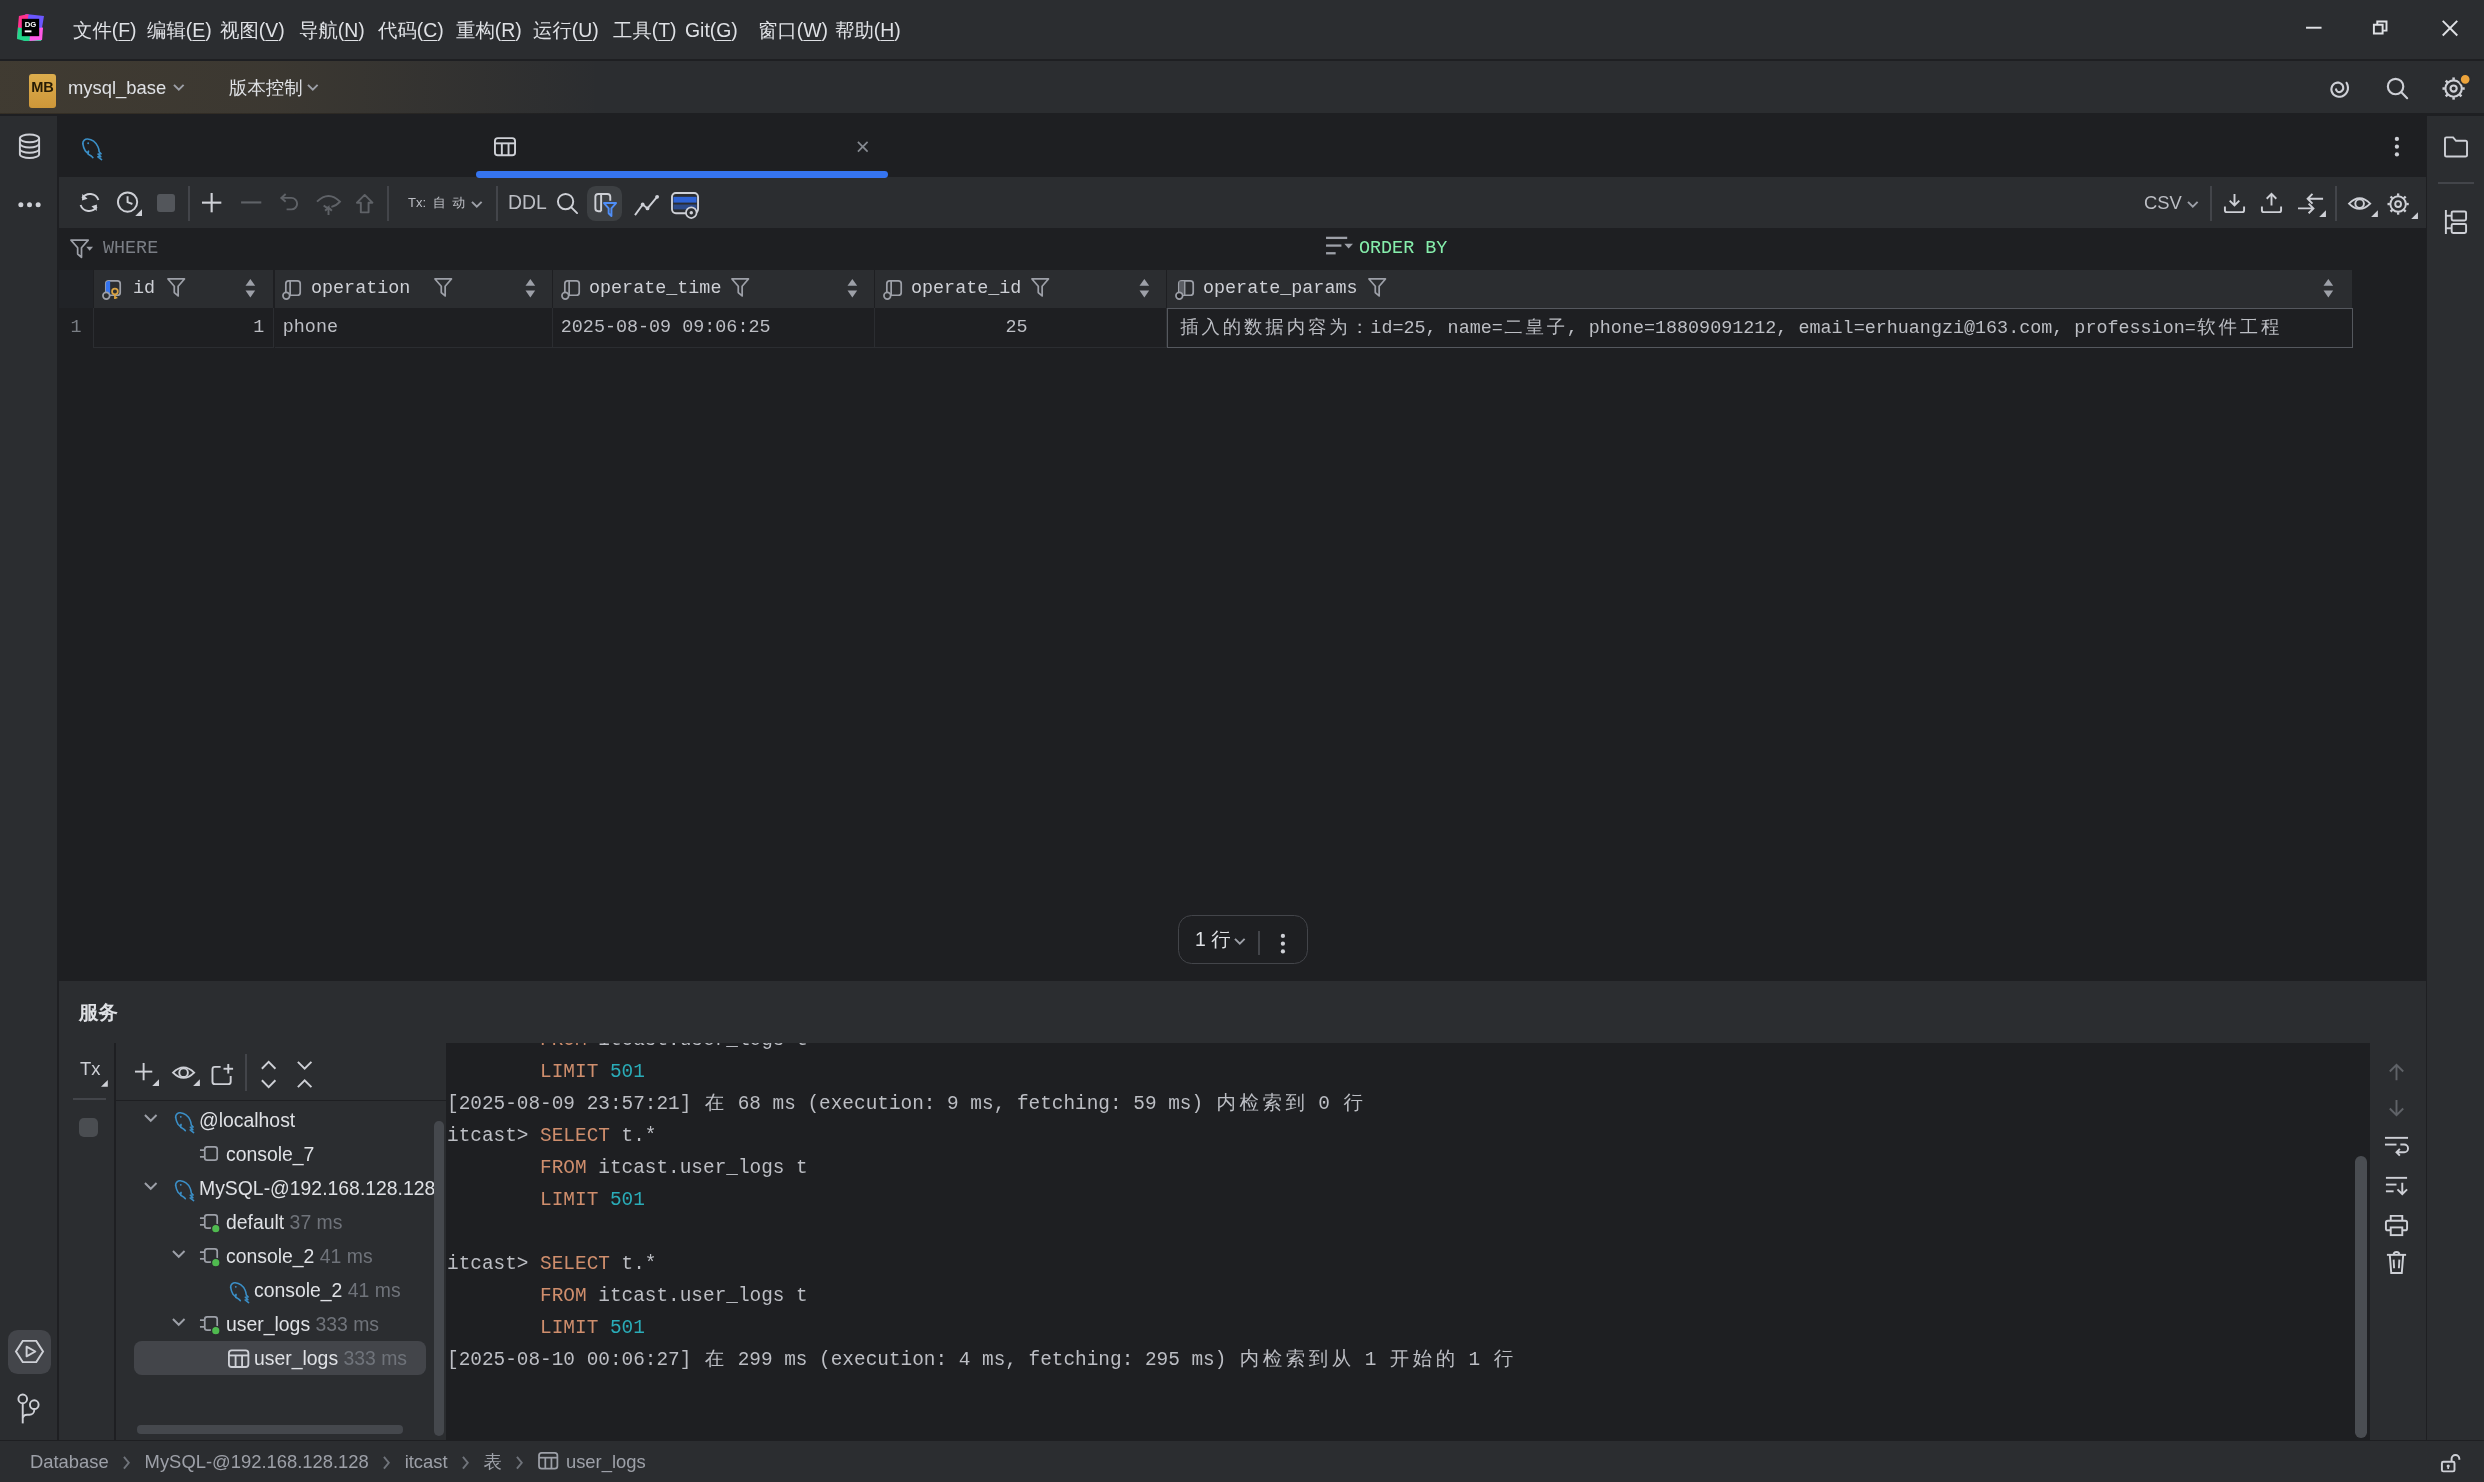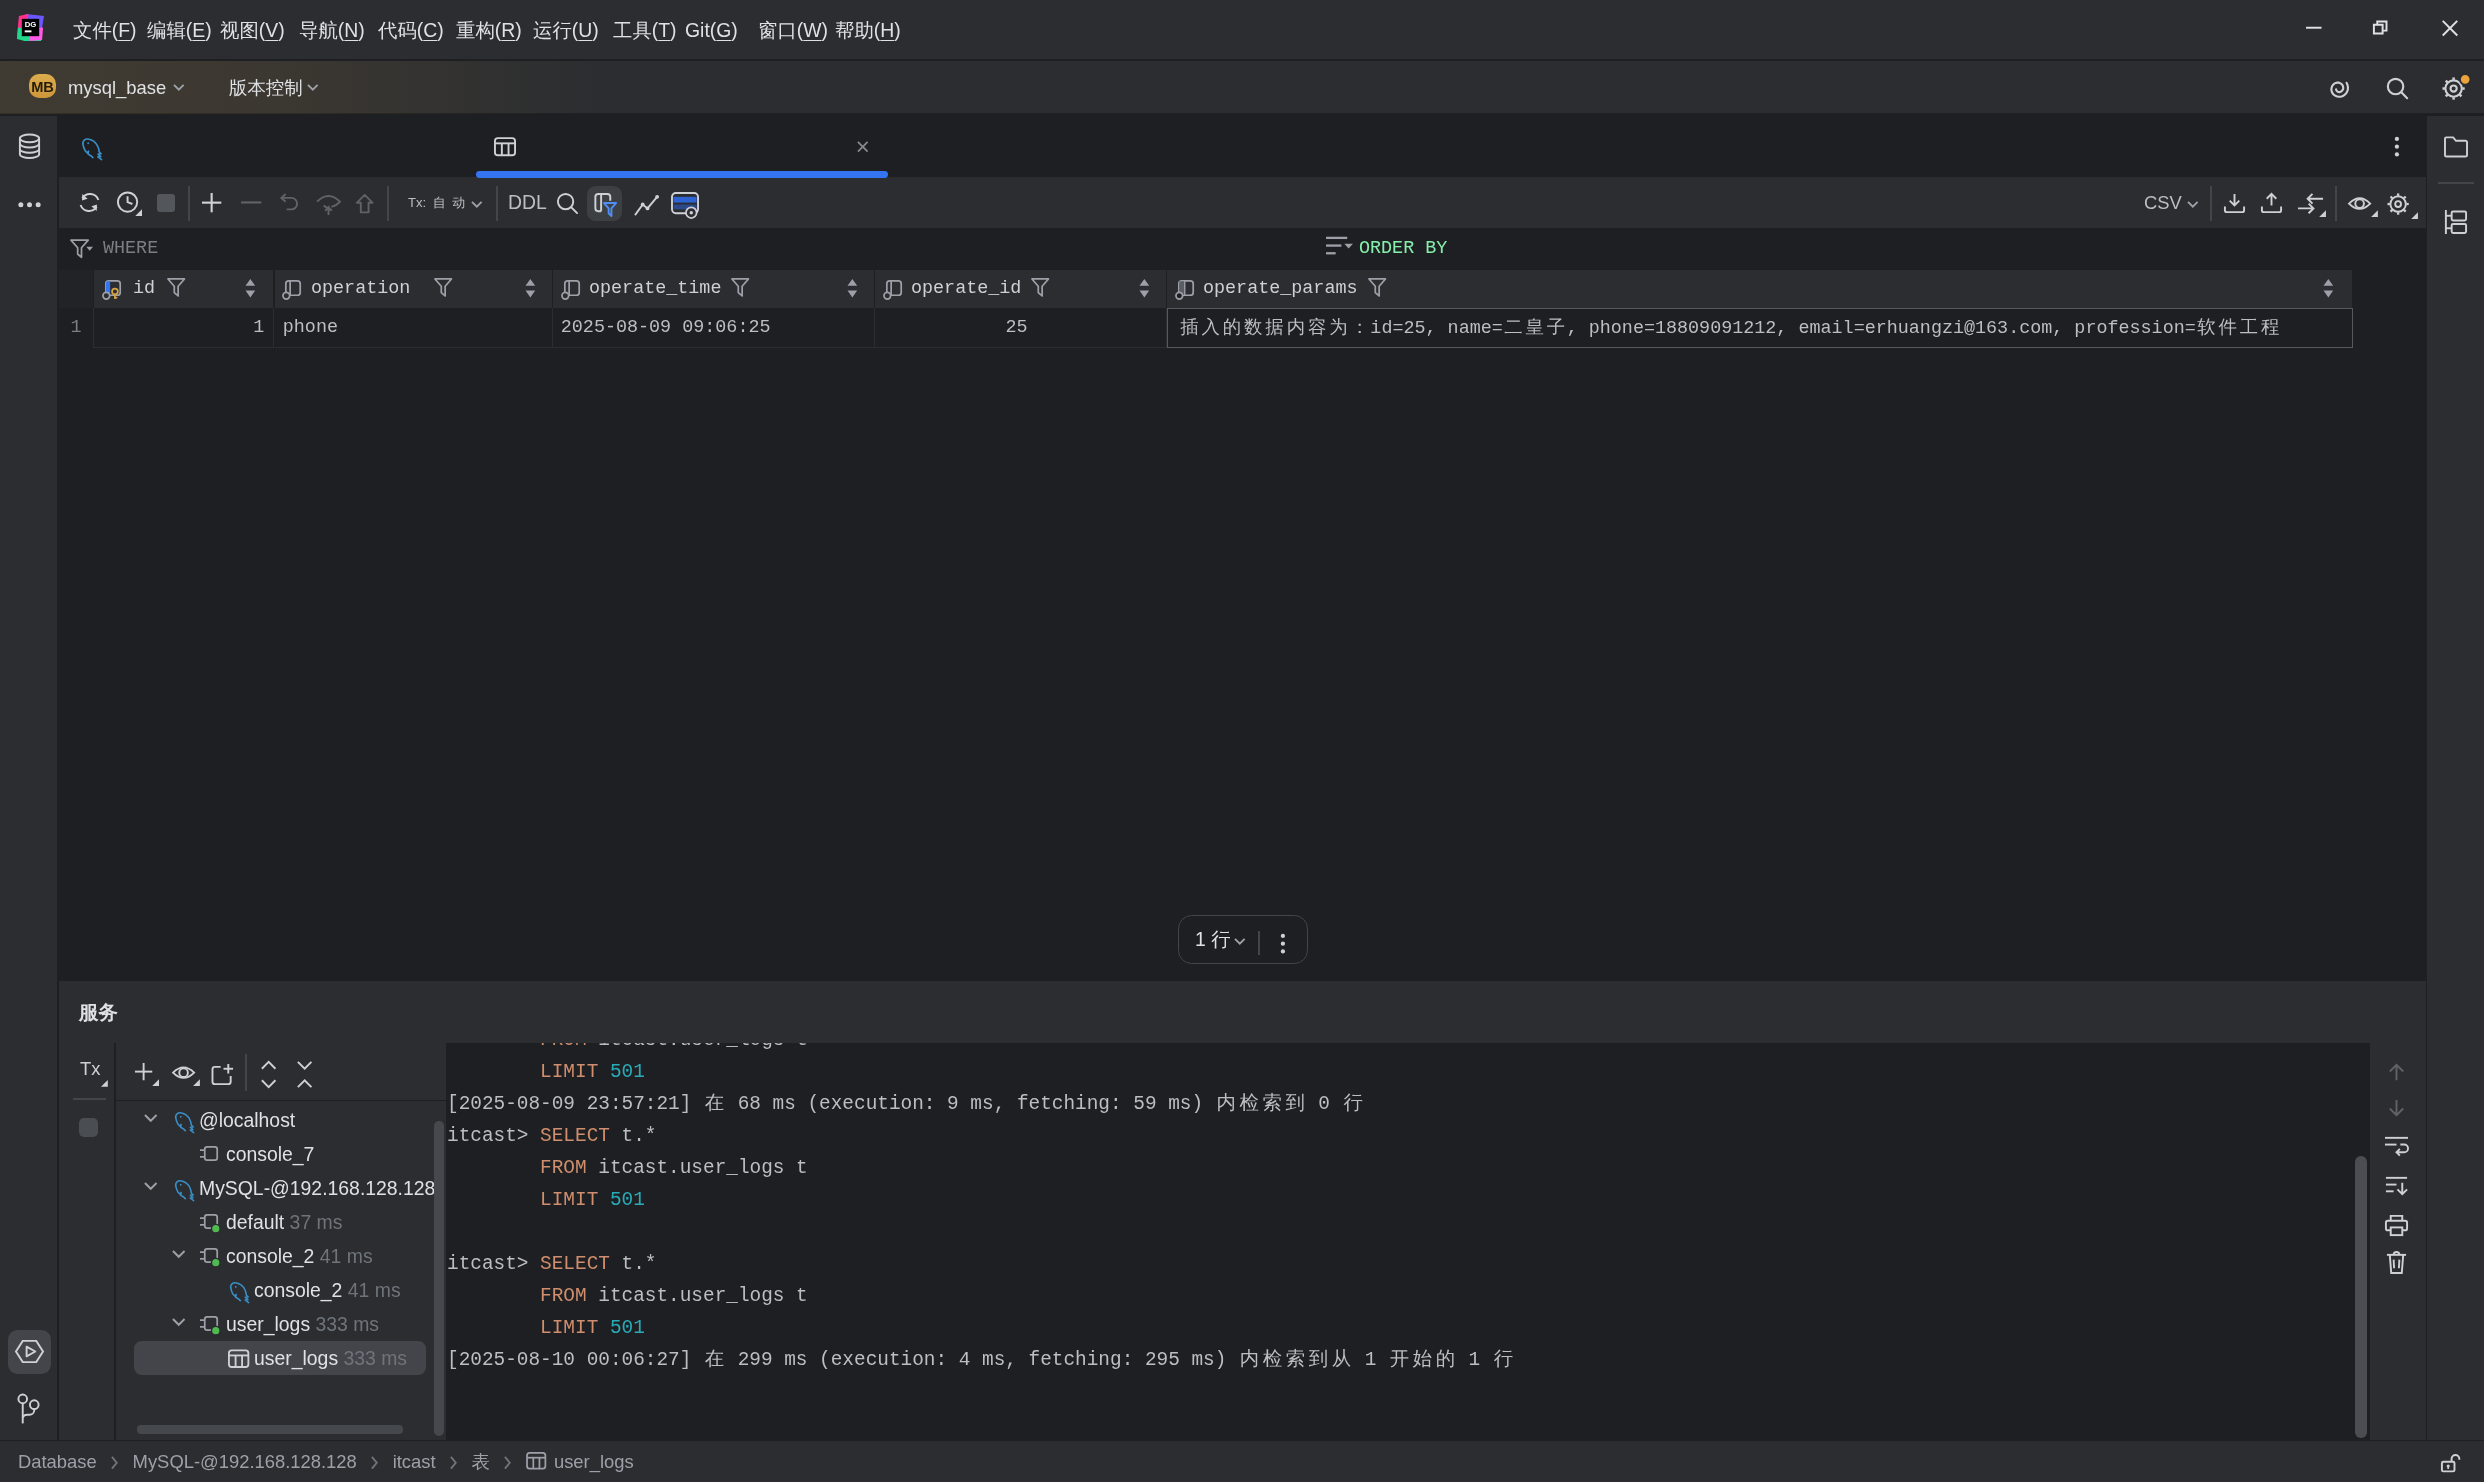--- a/index.html
+++ b/index.html
@@ -92,21 +92,21 @@
 <div class="mi" style="left:758px"><span class="cj c20">窗</span><span class="cj c20">口</span>(<u>W</u>)</div>
 <div class="mi" style="left:835px"><span class="cj c20">帮</span><span class="cj c20">助</span>(<u>H</u>)</div>
 <svg class="abs" style="left:2304px;top:19.4px" width="165" height="19.4" viewBox="0 0 170 20">
  <line x1="2" y1="9" x2="18" y2="9" stroke="#dfe1e5" stroke-width="2"></line>
  <path d="M72,6 h9 v9 h-9 z" fill="none" stroke="#dfe1e5" stroke-width="2"></path>
  <path d="M75.5,6 v-3.5 h9.5 v9.5 h-3.5" fill="none" stroke="#dfe1e5" stroke-width="2"></path>
  <line x1="143" y1="2" x2="158" y2="17" stroke="#dfe1e5" stroke-width="2"></line>
  <line x1="158" y1="2" x2="143" y2="17" stroke="#dfe1e5" stroke-width="2"></line>
 </svg>
 
-<div class="abs" style="left:29px;top:74px;width:27px;height:24px;border-radius:10px;background:linear-gradient(180deg,#DCAD4D,#CE9739);color:#271c05;font-size:14.6px;font-weight:bold;text-align:center;line-height:27px">MB</div>
+<div class="abs" style="left:29px;top:74px;width:27px;height:34px;border-radius:3px;background:linear-gradient(180deg,#DCAD4D,#CE9739);color:#271c05;font-size:14.6px;font-weight:bold;text-align:center;line-height:27px">MB</div>
 <div class="abs" style="left:68px;top:61px;height:53px;line-height:53px;font-size:18.4px;color:#dfe1e5">mysql_base</div>
 <svg class="abs" style="left:172px;top:83px" width="13.6" height="8.7" viewBox="0 0 14 9">
       <polyline points="2,2 7,7 12,2" fill="none" stroke="#9da0a8" stroke-width="2"></polyline>
     </svg>
 <div class="abs" style="left:229px;top:61px;height:53px;line-height:53px;font-size:18.4px;color:#dfe1e5;white-space:nowrap"><span class="cj c19">版</span><span class="cj c19">本</span><span class="cj c19">控</span><span class="cj c19">制</span></div>
 <svg class="abs" style="left:306px;top:83px" width="13.6" height="8.7" viewBox="0 0 14 9">
       <polyline points="2,2 7,7 12,2" fill="none" stroke="#9da0a8" stroke-width="2"></polyline>
     </svg>
 <svg class="abs" style="left:2325px;top:75px" width="27" height="27" viewBox="0 0 28 28">
  <path d="M22.4,8.1 L23.4,10.4 L23.8,12.8 L23.7,15.2 L22.9,17.4 L21.7,19.3 L20.0,20.9 L18.1,22.0 L16.0,22.5 L13.9,22.6 L11.9,22.1 L10.1,21.2 L8.6,19.9 L7.5,18.3 L6.8,16.6 L6.6,14.7 L6.9,13.0 L7.5,11.4 L8.5,10.0 L9.7,8.9 L11.2,8.2 L12.7,7.9 L14.2,7.9 L15.6,8.4 L16.8,9.1 L17.8,10.0 L18.5,11.2 L18.8,12.4 L18.9,13.6 L18.7,14.8 L18.1,15.8 L17.4,16.6 L16.6,17.2 L15.6,17.6 L14.7,17.7 L13.8,17.6 L13.0,17.2 L12.4,16.7 L11.9,16.1 L11.6,15.4 L11.5,14.8" fill="none" stroke="#ced0d6" stroke-width="2.2" stroke-linecap="round"></path>
@@ -564,21 +564,21 @@
 <svg class="abs" style="left:2443px;top:209px" width="25" height="26" viewBox="0 0 26 27">
  <g fill="none" stroke="#ced0d6" stroke-width="2">
  <line x1="3" y1="1" x2="3" y2="26"></line>
  <line x1="3" y1="7" x2="9" y2="7"></line>
         <line x1="3" y1="20" x2="9" y2="20"></line>
  <rect x="9" y="2.5" width="15" height="9.5" rx="1.5"></rect>
  <rect x="9" y="15.5" width="15" height="9.5" rx="1.5"></rect>
  </g>
 </svg>
 
-<div id="crumbs" class="abs" style="left:18px;top:1440px;height:42px;line-height:43px;font-size:18.4px;color:#9da0a8;white-space:nowrap">Database<svg style="position:relative;display:inline-block;top:2.9px;margin:0 13.6px" width="8.7" height="15.5" viewBox="0 0 9 16">
+<div id="crumbs" class="abs" style="left:30px;top:1440px;height:42px;line-height:43px;font-size:18.4px;color:#9da0a8;white-space:nowrap">Database<svg style="position:relative;display:inline-block;top:2.9px;margin:0 13.6px" width="8.7" height="15.5" viewBox="0 0 9 16">
         <polyline points="2,2 7,8 2,14" fill="none" stroke="#6f737a" stroke-width="2"></polyline>
       </svg>MySQL-@192.168.128.128<svg style="position:relative;display:inline-block;top:2.9px;margin:0 13.6px" width="8.7" height="15.5" viewBox="0 0 9 16">
         <polyline points="2,2 7,8 2,14" fill="none" stroke="#6f737a" stroke-width="2"></polyline>
       </svg>itcast<svg style="position:relative;display:inline-block;top:2.9px;margin:0 13.6px" width="8.7" height="15.5" viewBox="0 0 9 16">
         <polyline points="2,2 7,8 2,14" fill="none" stroke="#6f737a" stroke-width="2"></polyline>
       </svg><span class="cj c19">表</span><svg style="position:relative;display:inline-block;top:2.9px;margin:0 13.6px" width="8.7" height="15.5" viewBox="0 0 9 16">
         <polyline points="2,2 7,8 2,14" fill="none" stroke="#6f737a" stroke-width="2"></polyline>
       </svg><svg style="position:relative;display:inline-block;top:1.9px;margin-right:7.8px" width="20.4" height="17.5" viewBox="0 0 23 20">
         <rect x="1" y="1" width="21" height="18" rx="3" fill="none" stroke="#9da0a8" stroke-width="2"></rect>
         <line x1="1" y1="6.5" x2="22" y2="6.5" stroke="#9da0a8" stroke-width="2"></line>

